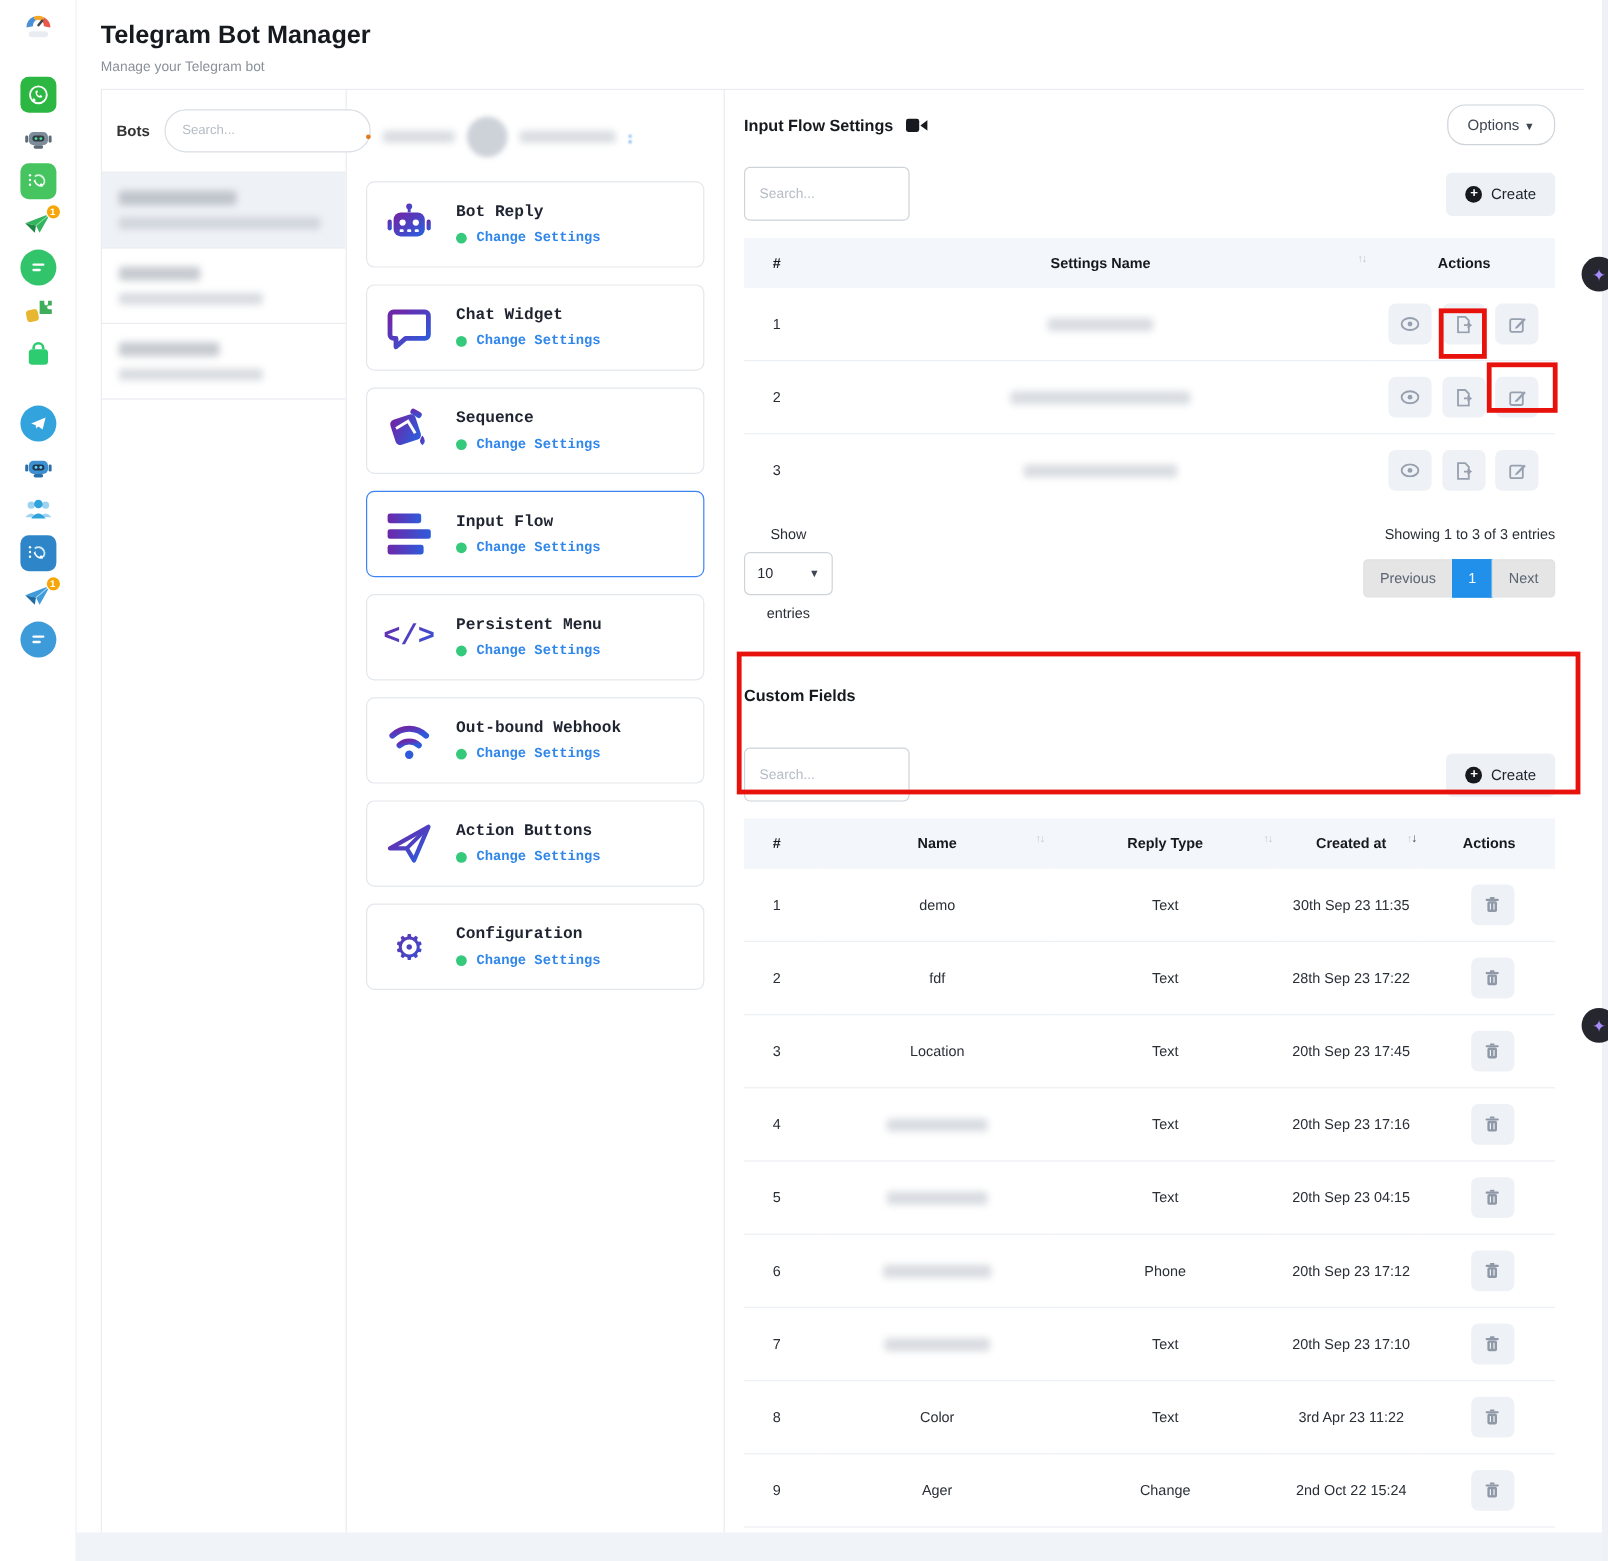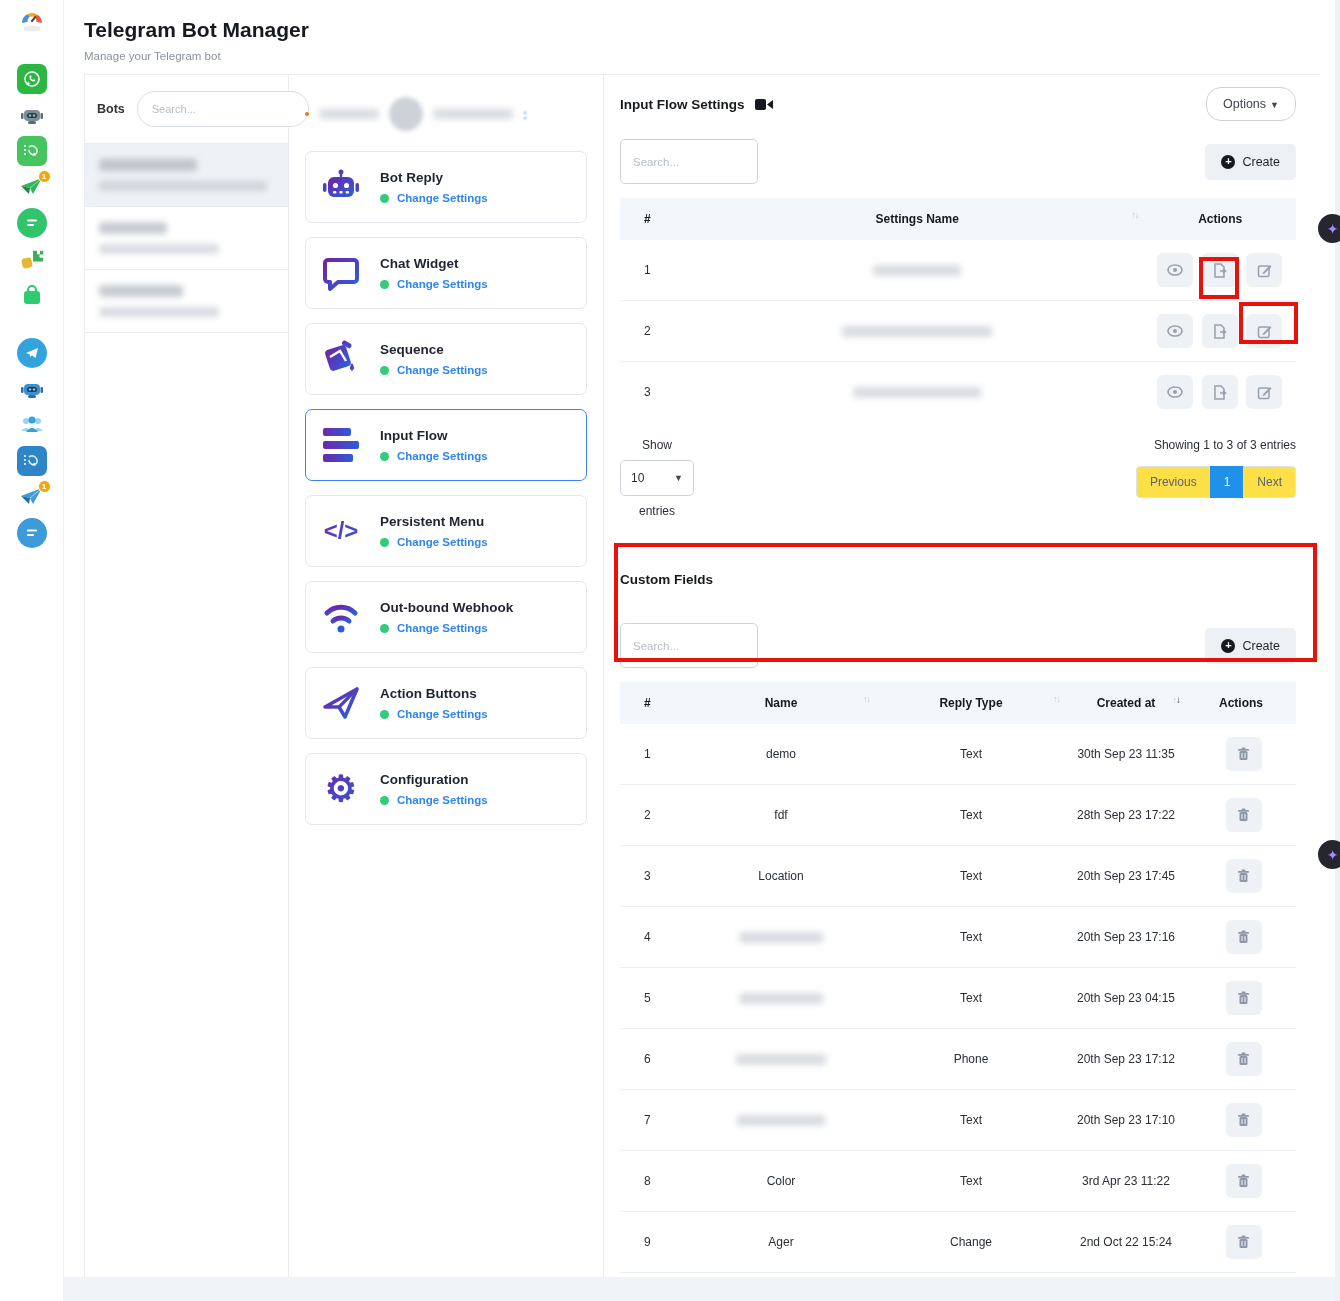--- a/index.html
+++ b/index.html
@@ -32,21 +32,21 @@
   .bot-item { padding:15px 14px; border-bottom:1px solid #e9ecf1; cursor:pointer; }
   .bot-item.sel { background:#eef1f5; }
   .blur-bar { background:#9aa1ab; border-radius:3px; filter:blur(3px); opacity:.55; }
   .blur-bar.light { background:#b9bfc8; }
 
   
   .bot-head-blur { display:flex; align-items:center; gap:10px; height:58px; margin-bottom:8px; }
   .dot-orange { width:4px; height:4px; background:#e07b1f; border-radius:50%; }
   .avatar-blur { width:34px; height:34px; border-radius:50%; background:#cdd2d9; filter:blur(2px); }
   .colon-blue { color:#2f86eb; font-weight:bold; filter:blur(1px); font-size:13px; }
-  .card { border:1px solid #e3e7ec; border-radius:7px; height:72px; display:flex; align-items:center; padding:0 12px; gap:16px; margin-bottom:14px; background:#fff; cursor:pointer; }
+  .card { border:1px solid #e3e7ec; border-radius:7px; height:72px; display:flex; align-items:center; padding:0 12px; gap:16px; margin-bottom:14px; background:#fff; cursor:pointer;font-family:Liberation Mono, monospace; }
   .card.sel { border:1px solid #3c83f6; box-shadow:0 1px 0 #3c83f6 inset 0 0; }
   .card-icon { width:46px; height:46px; display:flex; align-items:center; justify-content:center; flex:none; }
   .grad-text { background:linear-gradient(135deg,#6d28a9 10%,#2e5bdb 90%); -webkit-background-clip:text; background-clip:text; color:transparent; font-weight:bold; }
   .card-title { font-size:13.5px; font-weight:bold; color:#1f2430; }
   .card-link-row { display:flex; align-items:center; gap:8px; margin-top:7px; }
   .green-dot { width:9px; height:9px; border-radius:50%; background:#34c97b; }
   .change-link { font-size:11.5px; font-weight:bold; color:#2f86eb; text-decoration:none; }
   .iflow-bars { display:flex; flex-direction:column; gap:5px; width:36px; }
   .iflow-bars div { height:8px; border-radius:2px; background:linear-gradient(90deg,#6d28a9,#2e5bdb); }
   .iflow-bars .b1 { width:28px; }
@@ -79,21 +79,21 @@
   .icon-btn { display:inline-flex; align-items:center; justify-content:center; width:36px; height:34px; background:#eef1f6; border:none; border-radius:6px; margin-left:5px; cursor:pointer; vertical-align:middle; }
   .icon-btn svg { display:block; }
   .blur-center { display:inline-block; vertical-align:middle; }
 
   .list-footer { display:flex; align-items:flex-start; justify-content:space-between; margin-top:16px; padding-right:24px; }
   .show-group { display:flex; align-items:center; gap:8px; font-size:12px; color:#2a2f36;flex-direction:column; }
   .mini-select { border:1px solid #ced4da; border-radius:5px; width:74px; height:36px; display:flex; align-items:center; justify-content:space-between; padding:0 10px; font-size:12px; color:#2a2f36; cursor:pointer; }
   .paging-wrap { text-align:right; }
   .showing-txt { font-size:12px; color:#2a2f36; }
   .pager { margin-top:14px; display:inline-flex; }
-  .page-btn { border:1px solid #dee2e6; background:#fde047; color:#5b6472; font-size:12px; padding:8px 13px; margin-left:-1px; cursor:pointer; font-family:inherit; }
+  .page-btn { border:1px solid #dee2e6; background:#e5e5e5; color:#5b6472; font-size:12px; padding:8px 13px; margin-left:-1px; cursor:pointer; font-family:inherit; }
   .page-btn:first-child { border-radius:4px 0 0 4px; }
   .page-btn:last-child { border-radius:0 4px 4px 0; }
   .page-btn.active { background:#2090ea; border-color:#2090ea; color:#fff; }
 
   .cf-title { font-size:13.5px; font-weight:bold; color:#16191d; margin-top:54px; }
 
   
   .ann { position:absolute; border:4px solid #e8120c; pointer-events:none; z-index:50; }
   .ai-fab { position:absolute; width:29px; height:29px; border-radius:50%; background:#26262e; color:#a78bfa; display:flex; align-items:center; justify-content:center; font-size:14px; z-index:60; cursor:pointer; }
 </style>

